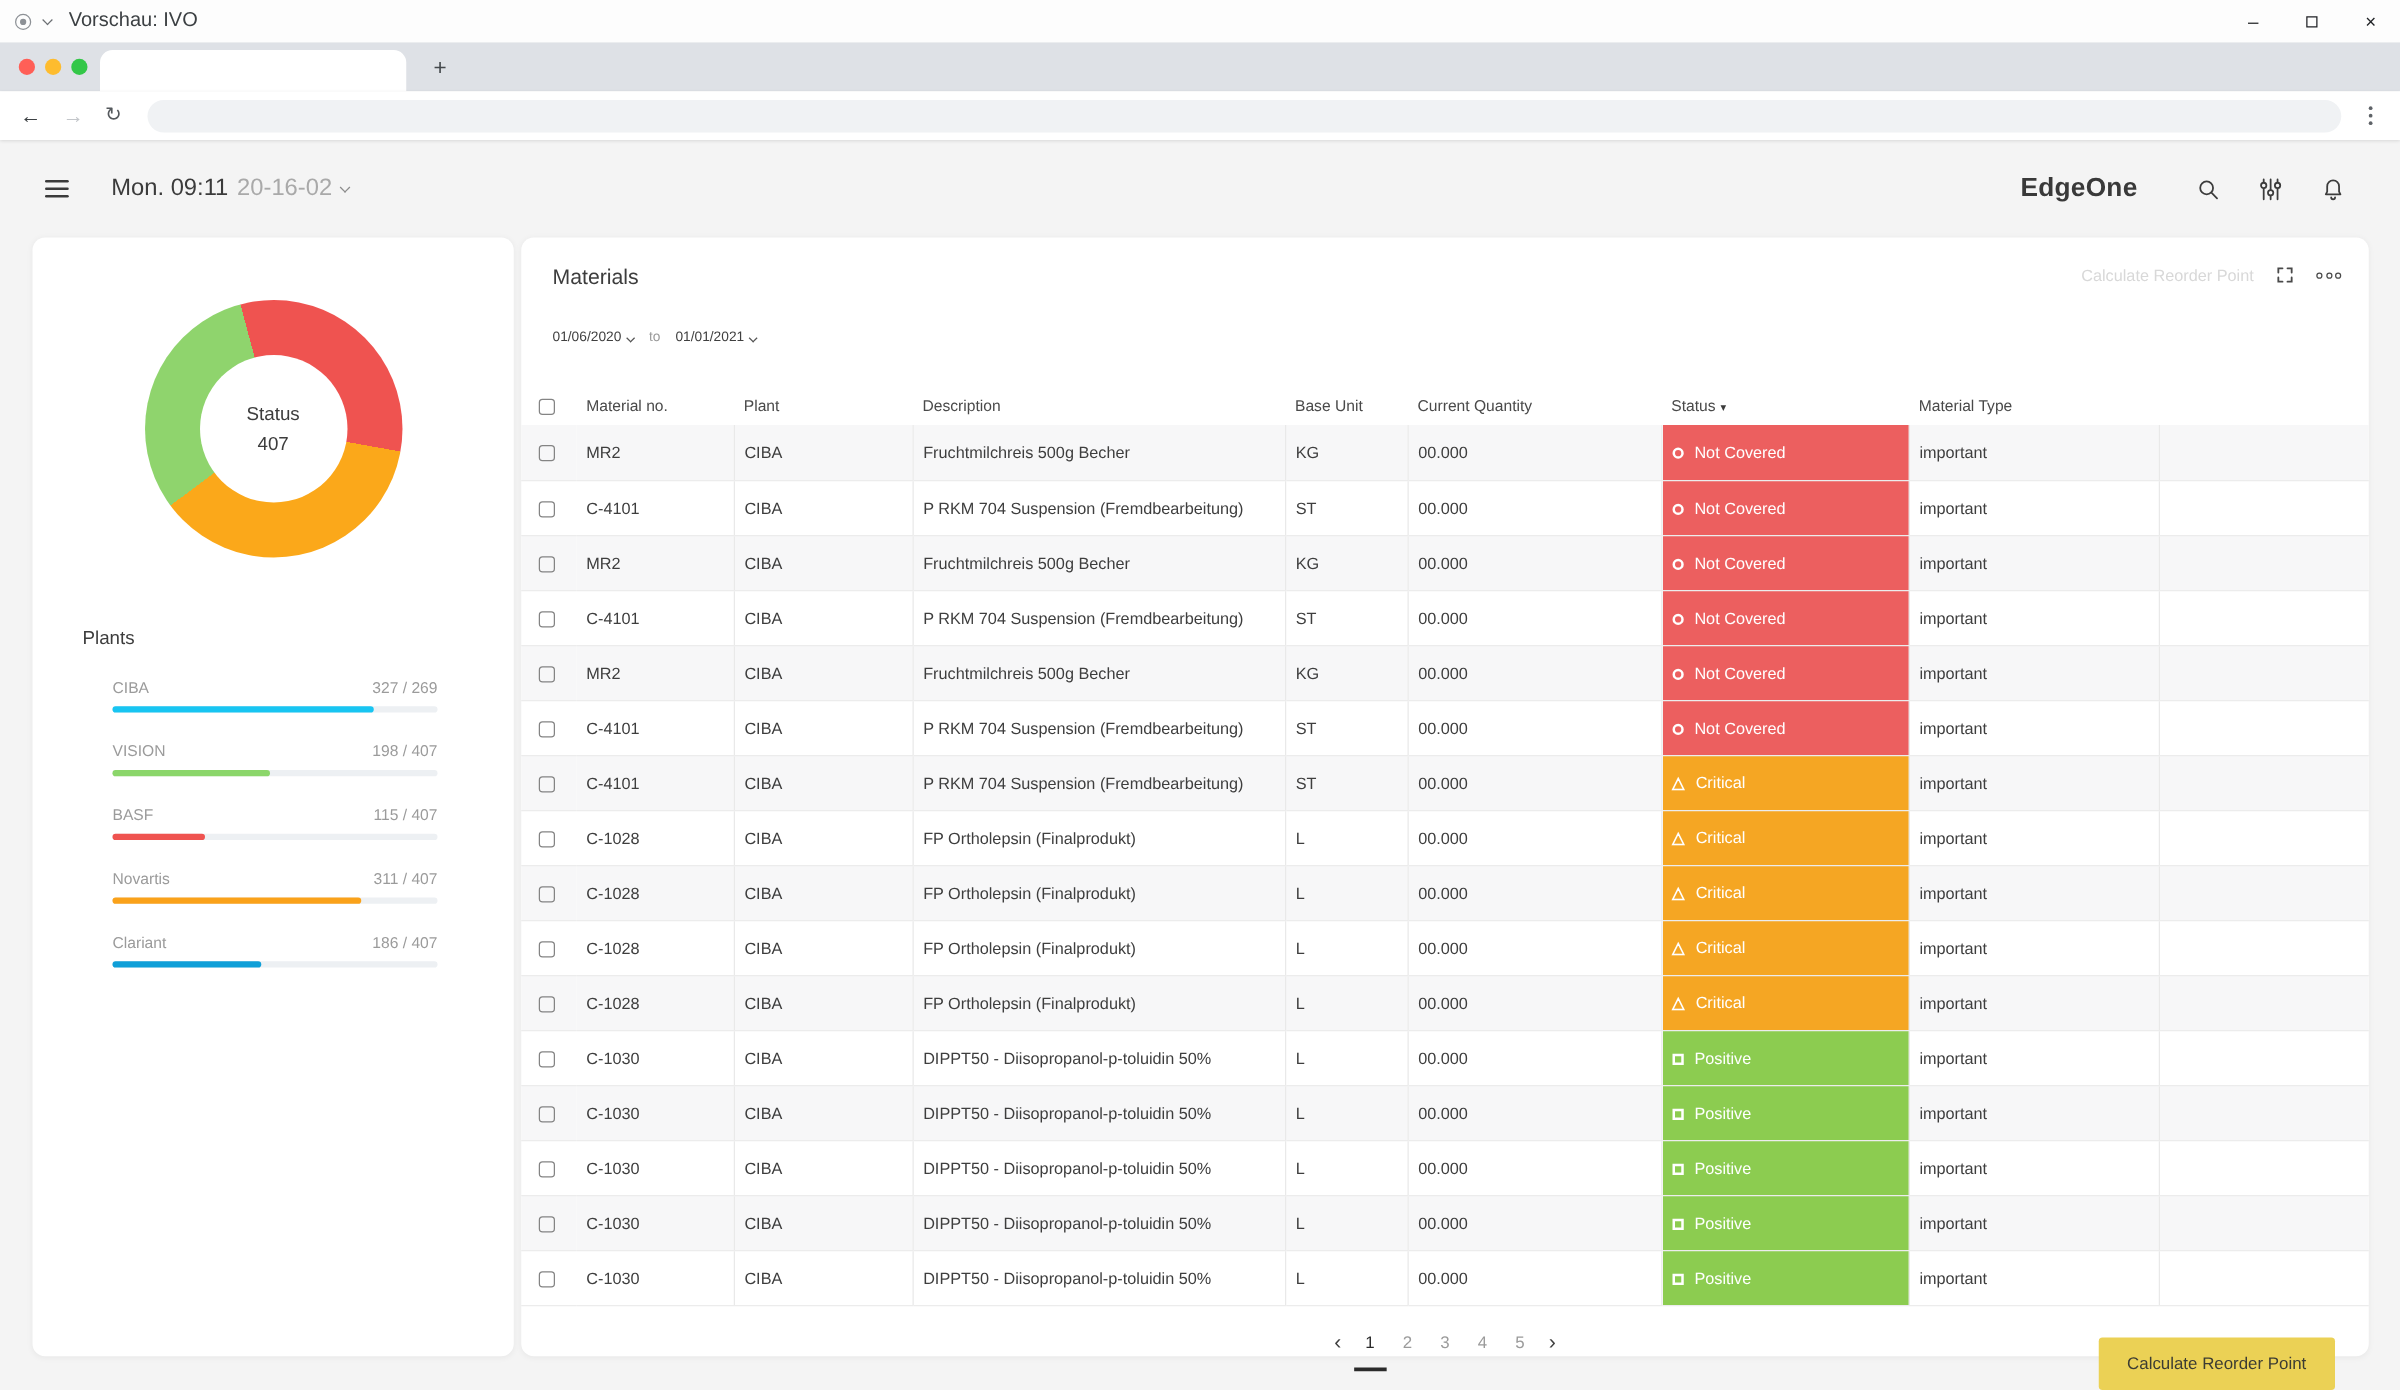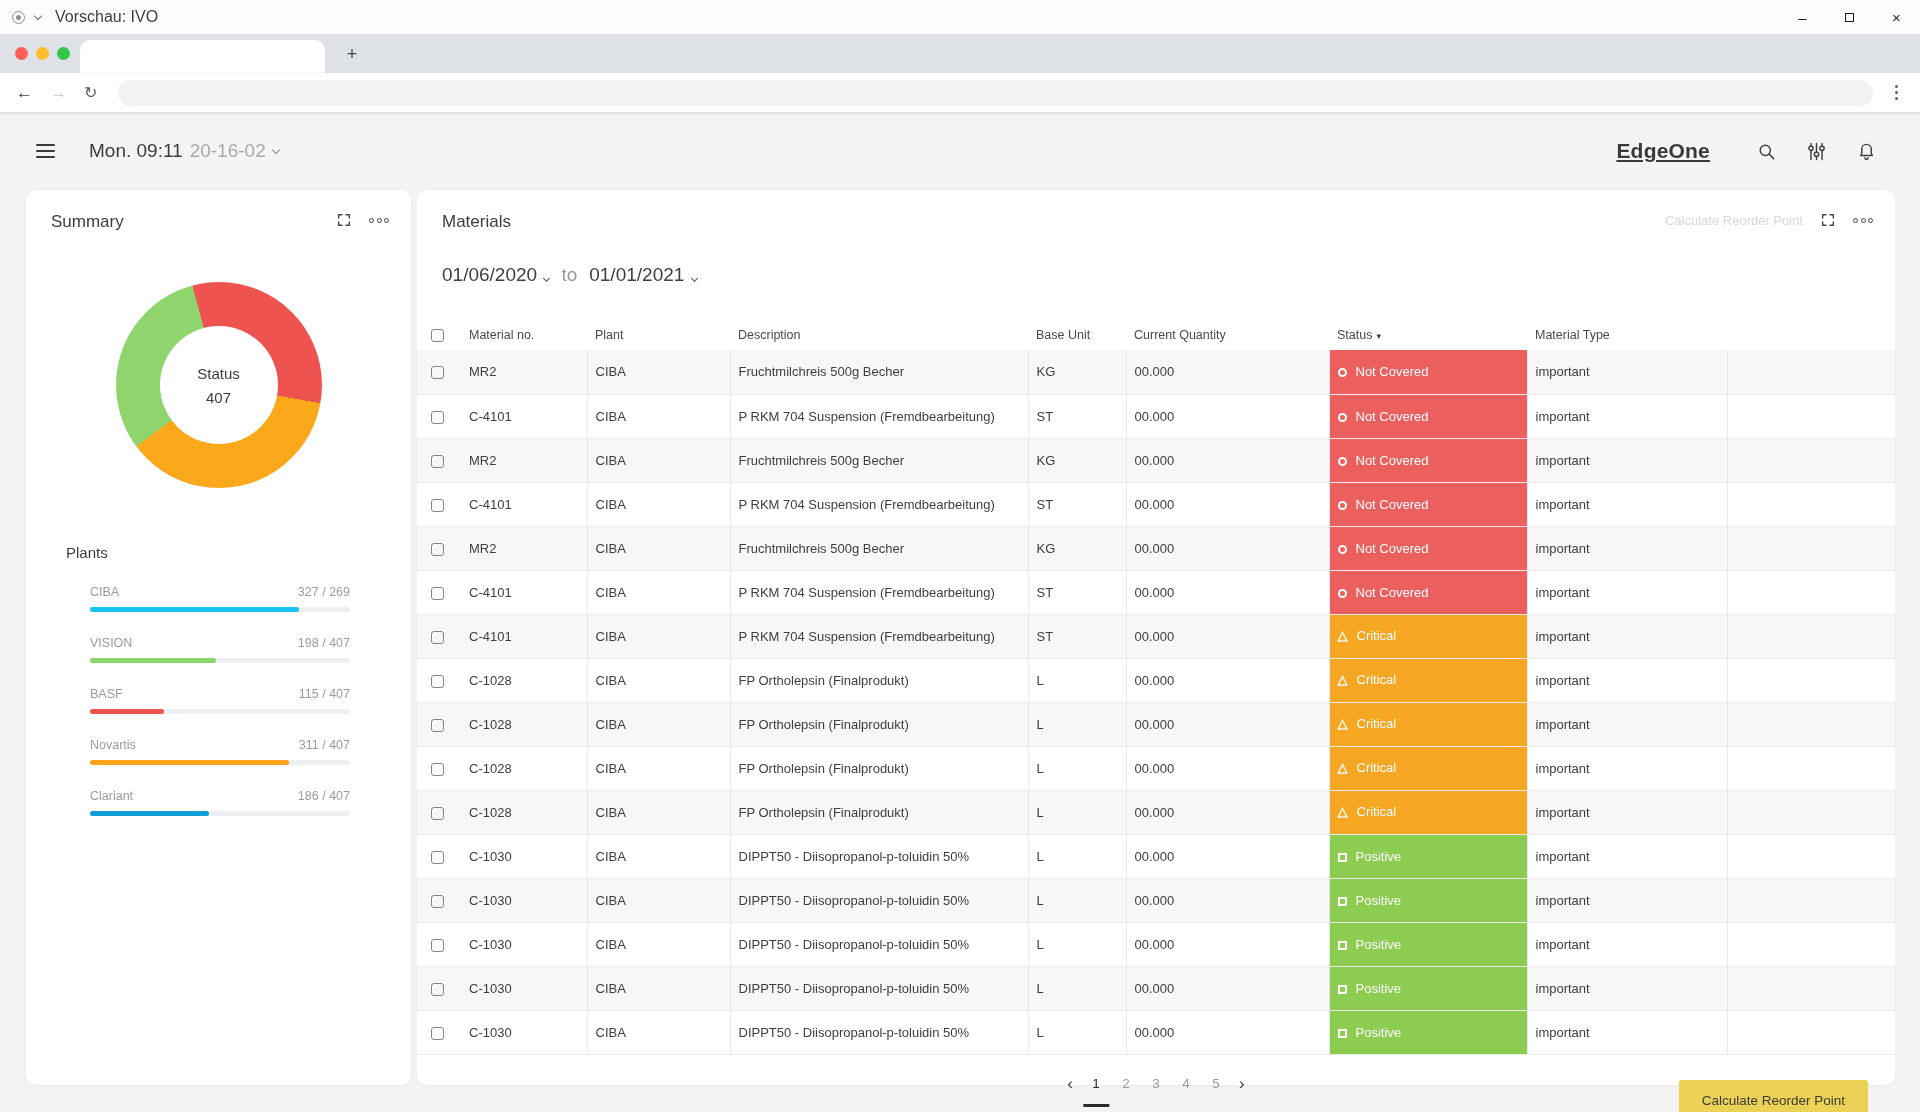--- a/index.html
+++ b/index.html
@@ -36,21 +36,21 @@
 
   
   .appheader { height:78px; display:flex; align-items:center; padding:0 44px 0 36px; }
   .burger { width:19px; display:flex; flex-direction:column; gap:4px; cursor:pointer; }
   .burger i { height:2px; background:#3a3a3a; border-radius:1px; }
   .datetime { margin-left:34px; display:flex; align-items:center; gap:7px; font-size:19px; }
   .dt1 { color:#3b3b3b; }
   .dt2 { color:#a9a9a9; }
   .dt-chev { width:6px; height:6px; border-color:#8b8b8b; }
   .appheader-right { margin-left:auto; display:flex; align-items:center; gap:31px; }
-  .logo { font-size:21px; font-weight:bold; color:#393939; letter-spacing:.2px; margin-right:16px;text-decoration:underline; }
+  .logo { font-size:21px; font-weight:bold; color:#393939; letter-spacing:.2px; margin-right:16px; }
 
   
   .content { display:flex; gap:6px; padding:0 25px 0 26px; }
   .card { background:#fff; border-radius:10px; height:895px; box-shadow:0 1px 5px rgba(0,0,0,.05); position:relative; }
   .card-head { display:flex; align-items:flex-start; padding:22px 22px 0 25px; }
   .card-title { font-size:17px; color:#3d3d3d; }
   .head-icons { margin-left:auto; display:flex; align-items:center; gap:17px; }
   .meatballs { display:flex; gap:2.5px; }
   .meatballs i { width:5px; height:5px; border:1.4px solid #4a4a4a; border-radius:50%; }
 
@@ -63,21 +63,21 @@
   .plants-title { font-size:15px; color:#3d3d3d; }
   .plants-list { margin-left:24px; margin-top:1px; }
   .plant-item { margin-top:24px; }
   .plant-top { display:flex; justify-content:space-between; font-size:12.5px; color:#9b9b9b; margin-bottom:8px; }
   .plant-track { height:5px; background:#edf0f3; border-radius:3px; position:relative; }
   .plant-fill { height:5px; border-radius:3px; position:absolute; left:0; top:0; }
 
   
   .materials { flex:1; }
   .mat-title-block { display:flex; flex-direction:column; gap:16px; }
-  .dates { display:flex; align-items:center; gap:8px; font-size:19px; color:#3f3f3f; }
+  .dates { display:flex; align-items:center; gap:8px; font-size:11px; color:#3f3f3f; }
   .dates .to { color:#9a9a9a; margin:16px 4px; }
   .date-chev { width:5px; height:5px; border-color:#555; margin-left:2px; }
   .disabled-link { font-size:13px; color:#d8d8d8; }
 
   table { width:100%; border-collapse:collapse; table-layout:fixed; margin-top:18px; font-size:13px; color:#3e3e3e; }
   col.c1{width:44px} col.c2{width:126px} col.c3{width:143px} col.c4{width:298px} col.c5{width:98px}
   col.c6{width:203px} col.c7{width:198px} col.c8{width:200px} col.c9{width:168px}
   thead th { height:30px; font-weight:normal; font-size:12.5px; color:#4a4a4a; text-align:left; padding-left:8px; vertical-align:middle; }
   thead th:first-child { padding-left:14px; }
   .sort-arrow { font-size:9px; color:#3a3a3a; margin-left:4px; }
@@ -175,35 +175,20 @@
           <path d="M12 3c-3.4 0-6 2.6-6 6v5.2L4.6 17h14.8L18 14.2V9c0-3.4-2.6-6-6-6z"></path>
           <path d="M10 20a2 2 0 0 0 4 0" stroke-linecap="round"></path>
         </svg>
     </span>
   </div>
 </div>
 
 <div class="content">
 
   <section class="card summary">
-    <div class="card-head">
-      <span class="card-title">Summary</span>
-      <span class="head-icons">
-        <span>
-          <svg width="16" height="16" viewBox="0 0 24 24" fill="none" stroke="#4a4a4a" stroke-width="2.2" stroke-linecap="round">
-              <path d="M4 9V4h5M15 4h5v5M20 15v5h-5M9 20H4v-5"></path>
-            </svg>
-        </span>
-        <span class="meatballs">
-            <i></i>
-            <i></i>
-            <i></i>
-          </span>
-      </span>
-    </div>
 
     <div class="donut" style="background: conic-gradient(from -15deg, rgb(239, 83, 80) 0%, rgb(239, 83, 80) 32%, rgb(251, 168, 26) 32%, rgb(251, 168, 26) 69%, rgb(143, 212, 109) 69%, rgb(143, 212, 109) 100%);">
       <div class="hole">
         <span>Status</span>
         <span>407</span>
       </div>
     </div>
 
     <div class="plants">
       <div class="plants-title">Plants</div>

